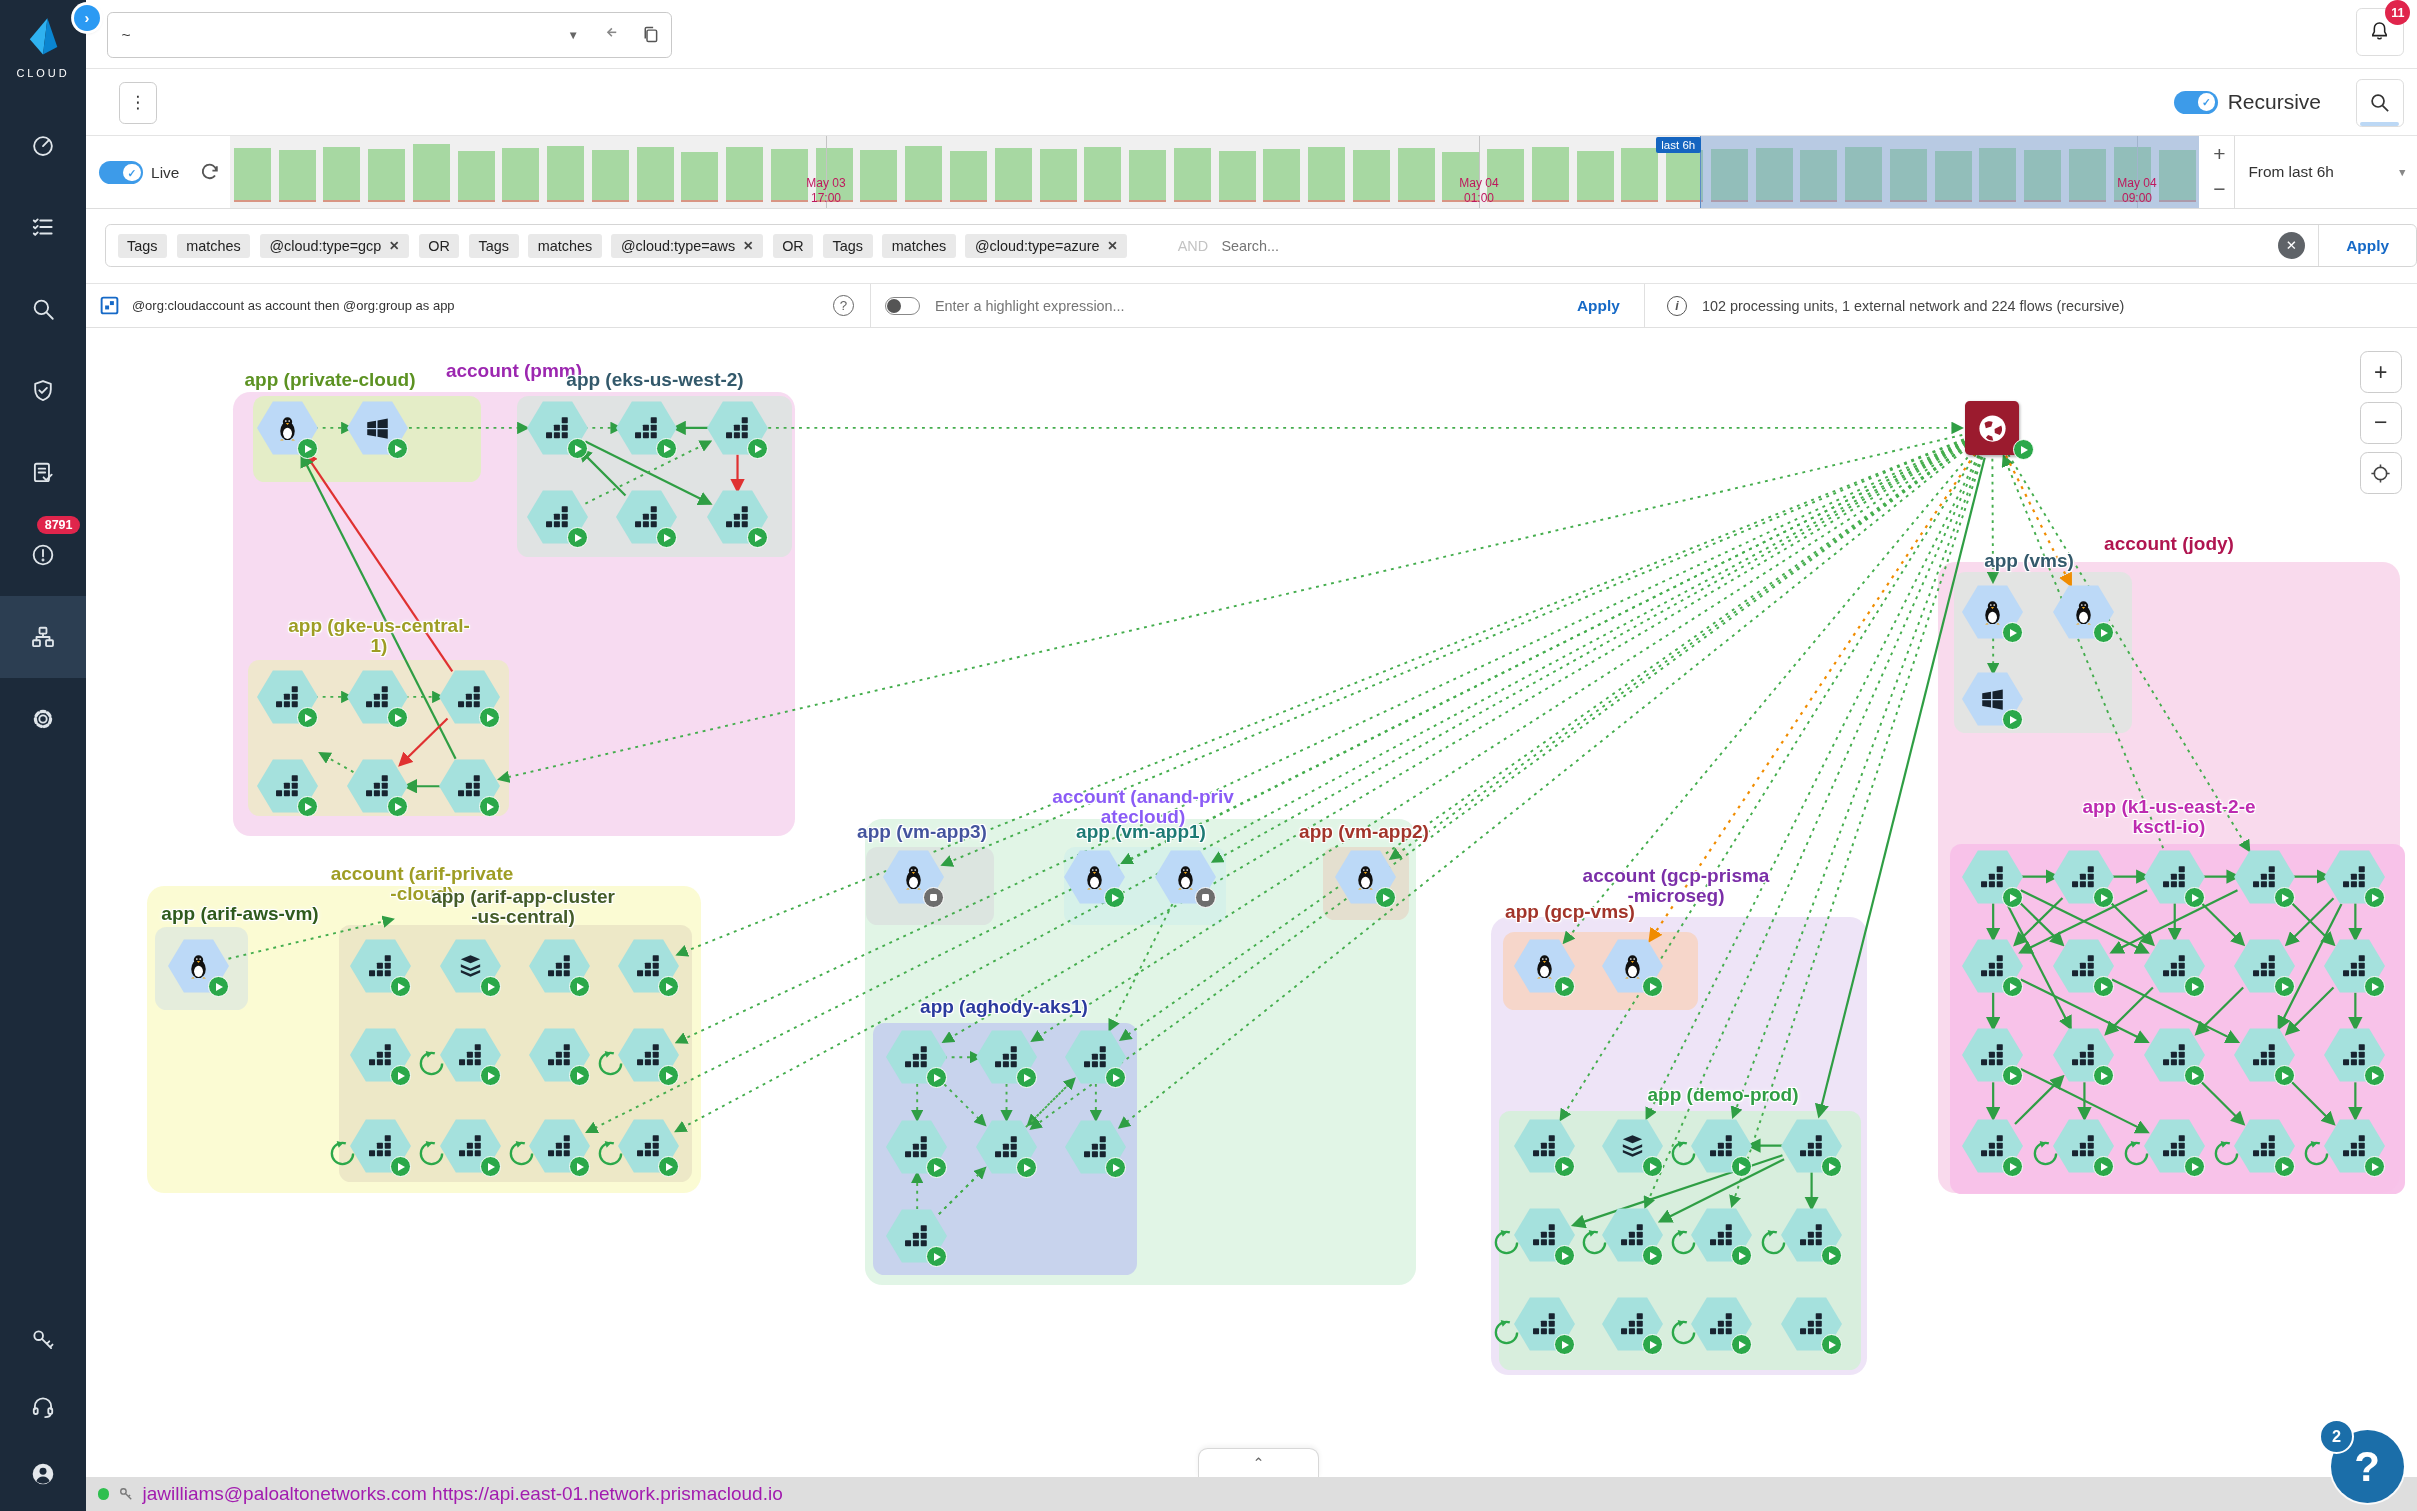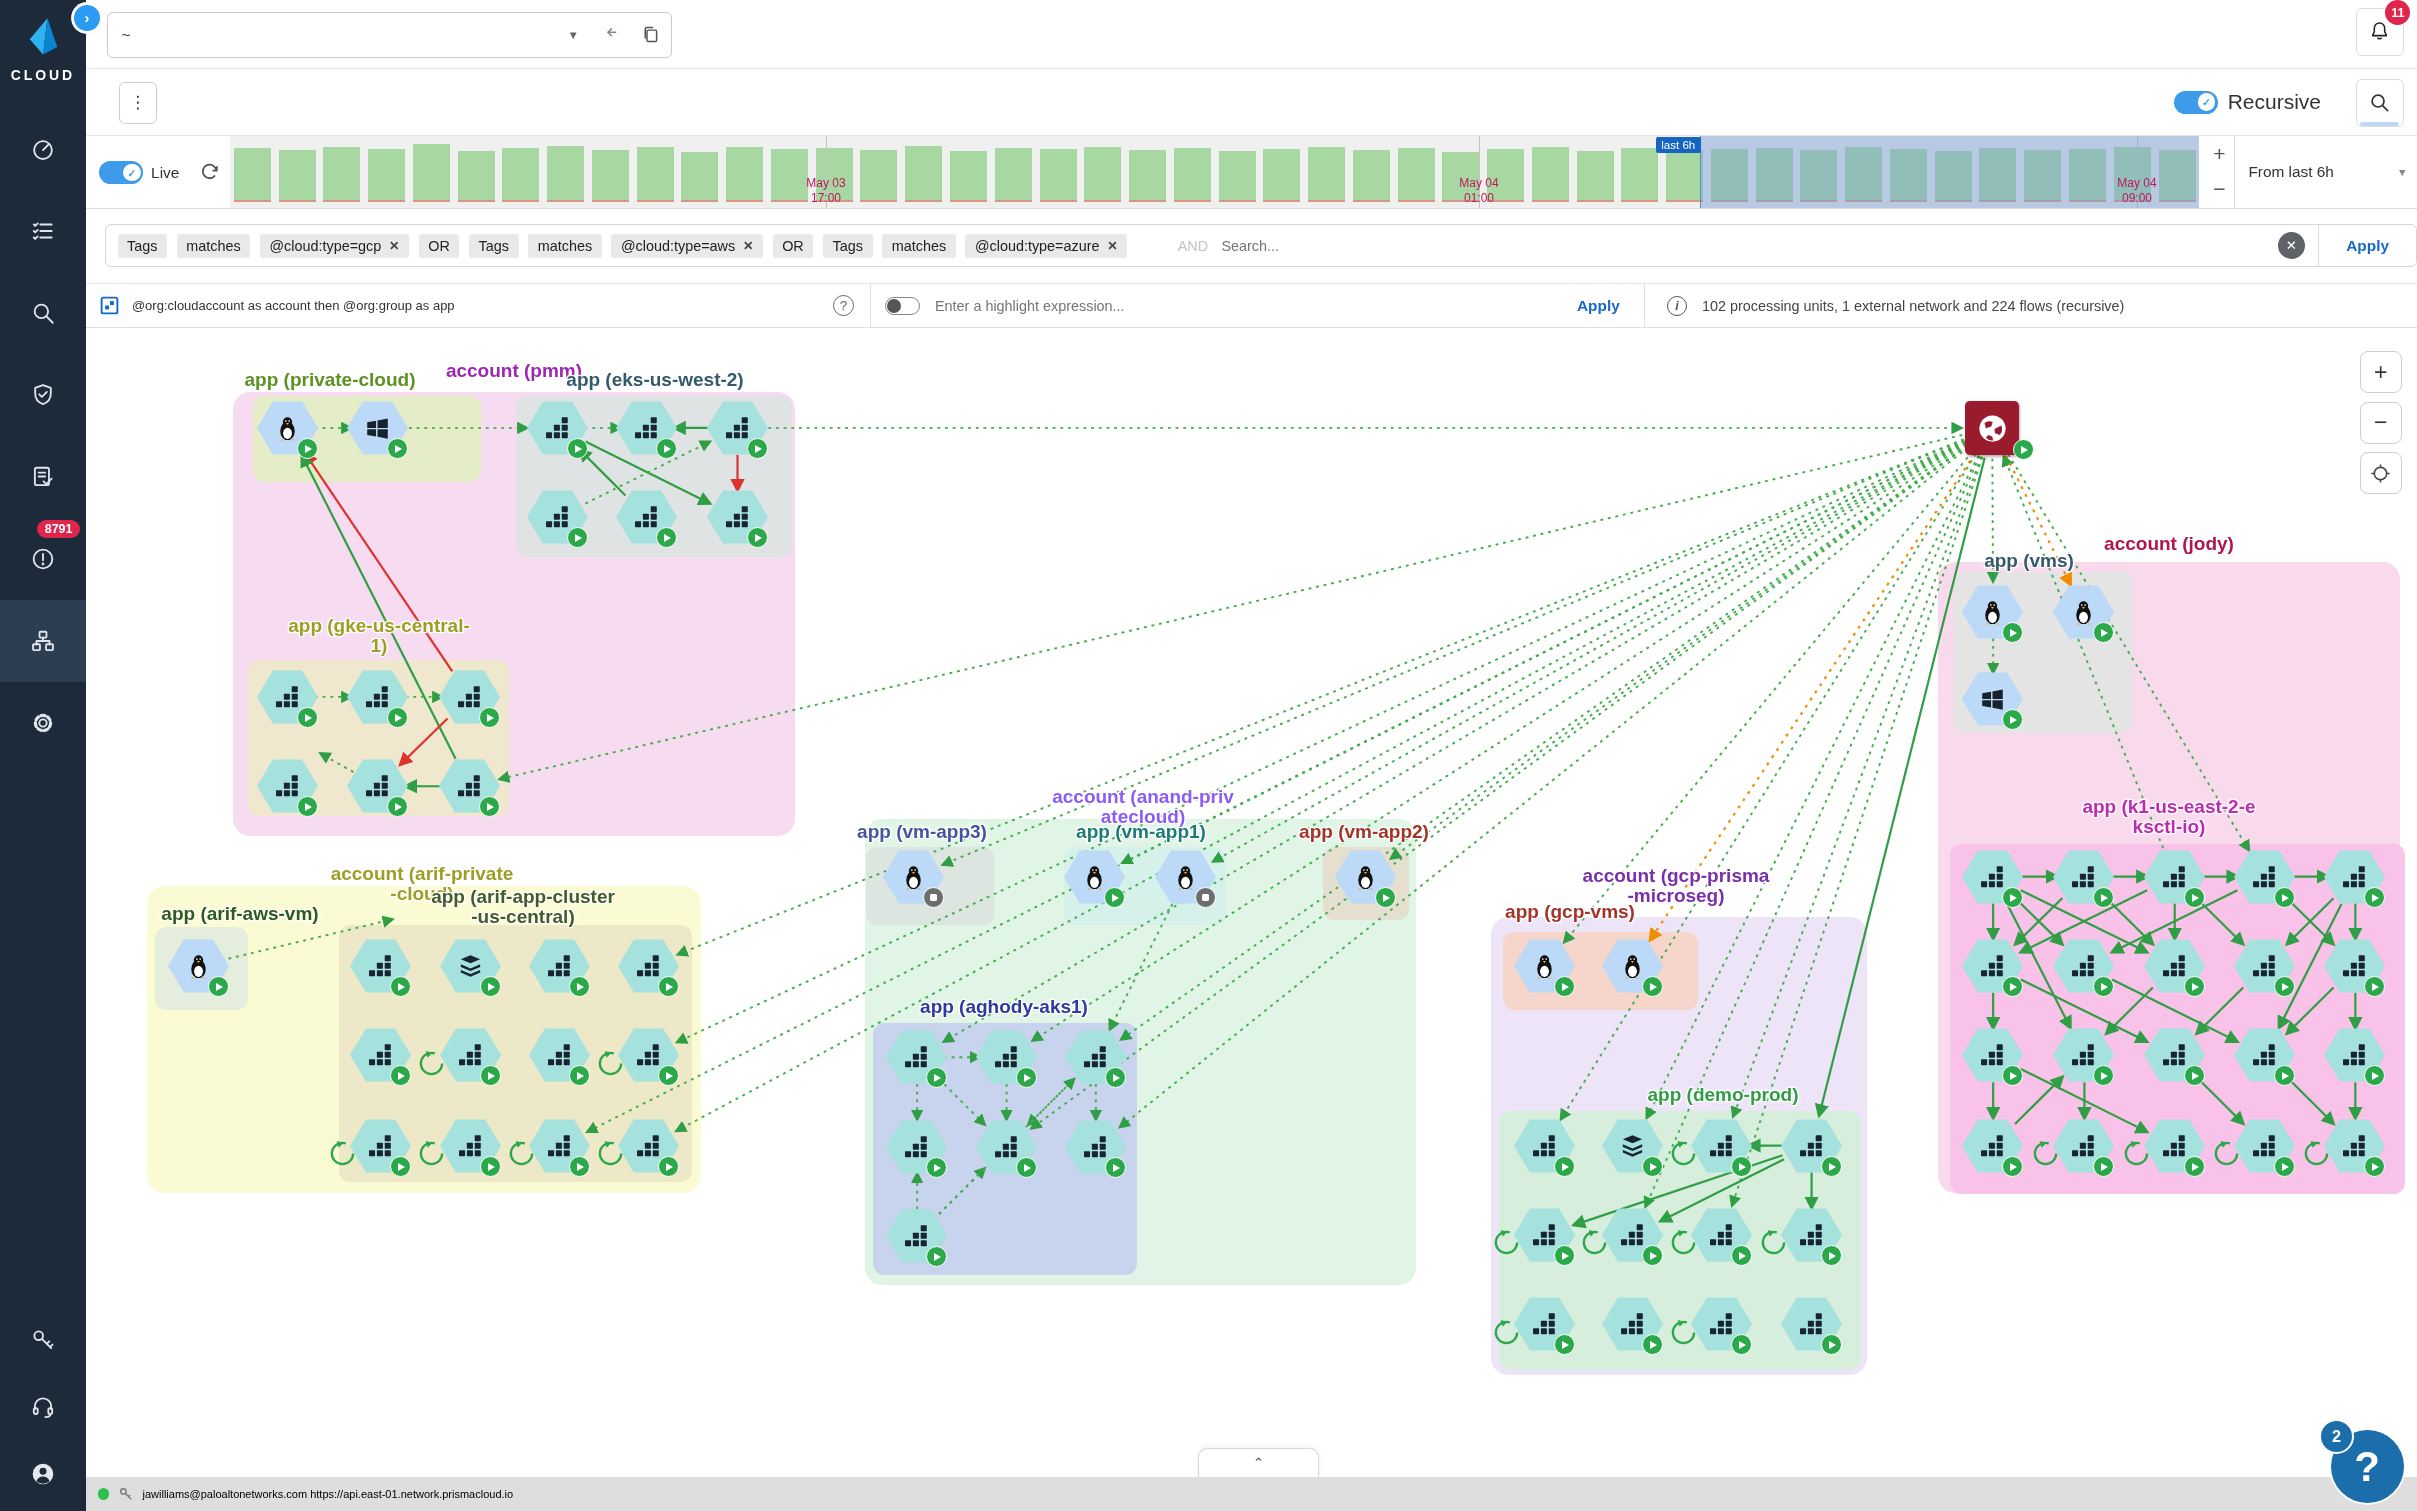--- a/index.html
+++ b/index.html
@@ -2,21 +2,21 @@
 <html><head>
 <meta charset="utf-8">
 <style>
   * { box-sizing: border-box; margin: 0; padding: 0; }
   html,body { width:2417px; height:1511px; overflow:hidden; font-family:"Liberation Sans",sans-serif; background:#fff; }
   .app { width:2417px; height:1511px; display:flex; position:relative; }
 
   
   .sidebar { width:86px; background:#1c2a3a; display:flex; flex-direction:column; align-items:center; flex-shrink:0; position:relative; z-index:30; }
   .logo-block { padding-top:15.4px; display:flex; flex-direction:column; align-items:center; }
-  .logo-text { color:#fff; font-size:14px; letter-spacing:2.9px; margin-top:7.7px; font-weight:bold; }
+  .logo-text { color:#fff; font-size:11px; letter-spacing:2.9px; margin-top:7.7px; font-weight:normal; }
   .side-items { margin-top:25px; width:100%; }
   .side-item { height:82px; display:flex; align-items:center; justify-content:center; position:relative; cursor:pointer; width:100%; }
   .side-item.selected { background:#2c3e52; }
   .side-item svg { width:26px; height:26px; stroke:#dfe5ea; stroke-width:1.7; fill:none; stroke-linecap:round; stroke-linejoin:round; }
   .side-badge { position:absolute; top:1.9px; right:5.8px; background:#e0254c; color:#fff; font-size:12.5px; font-weight:bold; padding:1.9px 7.7px; border-radius:10.6px; }
   .side-bottom { margin-top:auto; width:100%; padding-bottom:3.8px; }
   .side-bottom .side-item { height:67px; }
   .expand-chip { position:absolute; left:74px; top:4.8px; width:26px; height:26px; border-radius:50%; background:#2b9af3; color:#fff; font-size:14.4px; font-weight:bold; display:flex; align-items:center; justify-content:center; box-shadow:0 0 0 2.9px #fff,0 1px 3.8px rgba(0,0,0,.35); z-index:50; cursor:pointer; }
 
   
@@ -100,21 +100,21 @@
   .loop { position:absolute; z-index:3; }
   .internet { position:absolute; width:54px; height:54px; background:#9b1b2e; border-radius:4.8px; z-index:4; display:flex; align-items:center; justify-content:center; box-shadow:1px 1.9px 2.9px rgba(0,0,0,.3); cursor:pointer; }
   .internet svg { width:35px; height:35px; }
   .zoomctl { position:absolute; right:15.4px; top:23px; z-index:10; display:flex; flex-direction:column; gap:8.6px; }
   .zoomctl .zbtn { width:42px; height:42px; background:#fff; border:1px solid #ccc; border-radius:7.7px; font-size:23px; color:#333; display:flex; align-items:center; justify-content:center; cursor:pointer; }
   .collapse-tab { position:absolute; left:1112px; bottom:0; width:121px; height:29px; background:#fff; border:1px solid #d8d8d8; border-bottom:none; border-radius:9.6px 9.6px 0 0; box-shadow:0 -1.9px 5.8px rgba(0,0,0,.06); display:flex; align-items:center; justify-content:center; color:#666; font-size:14.4px; cursor:pointer; z-index:11; }
 
   
   .statusbar { height:34px; background:#dedede; display:flex; align-items:center; gap:8.6px; padding-left:11.5px; }
   .status-dot { width:11.5px; height:11.5px; border-radius:50%; background:#2fbf4f; }
-  .status-text { font-size:11px; color:#000000; }
+  .status-text { font-size:19px; color:#a21caf; }
 
   .help-fab { position:fixed; right:13.4px; bottom:7.7px; width:73px; height:73px; border-radius:50%; background:#1b6ea9; color:#fff; font-size:42px; font-weight:bold; display:flex; align-items:center; justify-content:center; z-index:60; cursor:pointer; box-shadow:0 0 0 1.9px rgba(255,255,255,.8); }
   .help-badge { position:absolute; left:-11.5px; top:-11.5px; width:35px; height:35px; border-radius:50%; background:#1b6ea9; border:2.9px solid #fff; color:#fff; font-size:16.3px; font-weight:bold; display:flex; align-items:center; justify-content:center; }
 </style>
 </head>
 <body>
 
 <div class="app">
 
   <aside class="sidebar">

